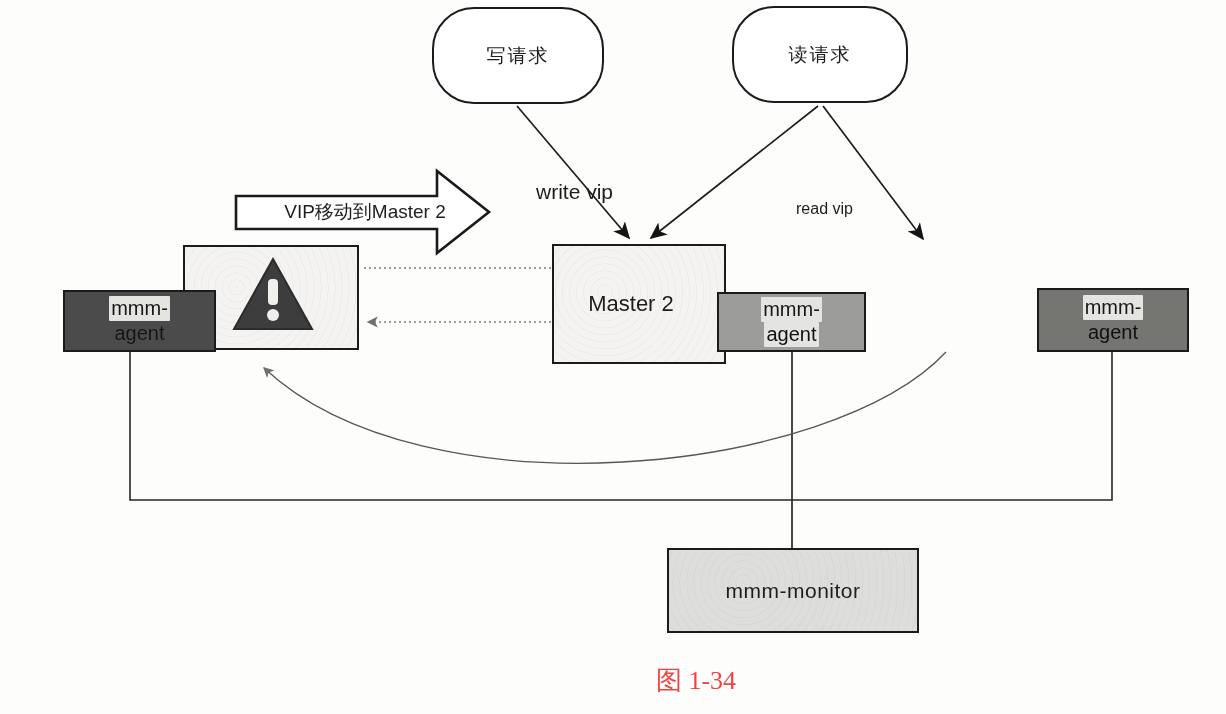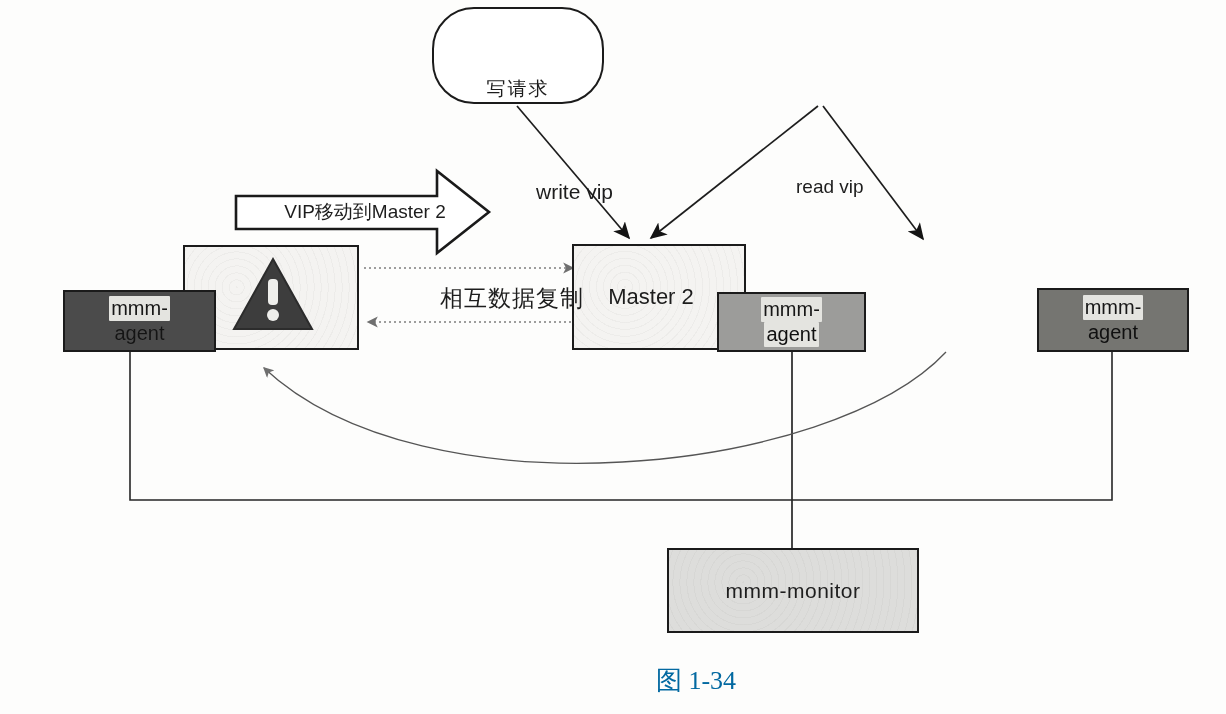--- a/index.html
+++ b/index.html
@@ -8,21 +8,21 @@
     font-family:"Liberation Sans","DejaVu Sans",sans-serif;color:#1d1d1d;
     overflow:hidden;
   }
   #wires{position:absolute;left:0;top:0;z-index:1;}
   .node{
     position:absolute;box-sizing:border-box;border:2px solid #1b1b1b;
     display:flex;align-items:center;justify-content:center;z-index:2;
   }
   .stadium{
     width:172px;height:97px;border-radius:42px;background:#ffffff;
-    font-size:19px;letter-spacing:2px;align-items:flex-end;
+    font-size:19px;letter-spacing:2px;
   }
   .server{background:#f4f3f1;font-size:22px;}
   .server-inner-speckle{
     position:absolute;inset:0;
     background:repeating-radial-gradient(circle at 30% 40%, rgba(120,120,115,.06) 0 1px, transparent 1px 7px);
     pointer-events:none;
   }
   .agent{
     flex-direction:column;z-index:3;border-width:2px;
     font-size:20px;line-height:25px;color:#171717;text-align:center;
@@ -32,25 +32,25 @@
   .agent-dark{background:#4b4b4b;}
   .agent-dark .plain{color:#141414;text-shadow:0 0 1px #5a5a5a;}
   .agent-mid{background:#9c9c9a;}
   .agent-slate{background:#757571;}
   .monitor{background:#dddddb;font-size:21px;letter-spacing:.5px;}
   .flabel{position:absolute;z-index:2;white-space:nowrap;margin-left:28px;}
   .lbl-vip{
     left:238px;top:199px;width:198px;text-align:center;font-size:19px;z-index:3;
   }
   .lbl-writevip{left:508px;top:180px;font-size:21px;}
-  .lbl-readvip{left:768px;top:176px;font-size:19px;}
+  .lbl-readvip{left:768px;top:200px;font-size:16px;}
   .lbl-repl{left:381px;top:283px;width:206px;text-align:center;font-size:23px;letter-spacing:1px;}
   .caption{
     left:568px;top:663px;width:200px;text-align:center;
-    font-family:"Liberation Serif","DejaVu Serif",serif;font-size:26px;color:#0369a1;
+    font-family:"Liberation Serif","DejaVu Serif",serif;font-size:26px;color:#ef4444;
   }
   .warn-wrap{position:absolute;left:228px;top:255px;z-index:3;width:90px;height:80px;}
 </style>
 </head>
 <body>
 
 <div id="stage">
 
   <svg id="wires" width="1226" height="714" viewBox="0 0 1226 714">
     <defs>
@@ -75,33 +75,36 @@
     <line x1="792" y1="352" x2="792" y2="549" stroke="#262626" stroke-width="1.7"></line>
 
     <path d="M 946 352 C 832 474, 424 518, 264 368" fill="none" stroke="#555555" stroke-width="1.3" marker-end="url(#ah-gray)"></path>
 
     <polygon points="236,196 437,196 437,171 489,212 437,253 437,229 236,229" fill="#ffffff" stroke="#1a1a1a" stroke-width="2.6"></polygon>
   </svg>
 
   <div class="node stadium" style="left:432px;top:7px;">
     <span>写请求</span>
   </div>
+  <div class="node stadium" style="left:732px;top:6px;width:176px;">
+    <span>读请求</span>
+  </div>
 
   <div class="node server" style="left:183px;top:245px;width:176px;height:105px;">
     <div class="server-inner-speckle"></div>
   </div>
   <div class="warn-wrap">
     <svg width="90" height="80" viewBox="0 0 90 80">
       <polygon points="45,4 84,74 6,74" fill="#3d3d3d" stroke="#2c2c2c" stroke-width="2"></polygon>
       <rect x="40" y="24" width="10" height="26" rx="4" fill="#efefec"></rect>
       <circle cx="45" cy="60" r="6" fill="#efefec"></circle>
     </svg>
   </div>
 
-  <div class="node server" style="left:572px;top:244px;width:174px;height:106px;">
+  <div class="node server" style="left:552px;top:244px;width:174px;height:120px;">
     <div class="server-inner-speckle"></div>
     <span style="position:relative;left:-8px;">Master 2</span>
   </div>
 
 
   <div class="node agent agent-dark" style="left:63px;top:290px;width:153px;height:62px;">
     <span class="strip">mmm-</span>
     <span class="plain">agent</span>
   </div>
   <div class="node agent agent-mid" style="left:717px;top:292px;width:149px;height:60px;">
@@ -114,17 +117,16 @@
   </div>
 
   <div class="node monitor" style="left:667px;top:548px;width:252px;height:85px;">
     <div class="server-inner-speckle"></div>
     <span>mmm-monitor</span>
   </div>
 
   <div class="flabel lbl-vip">VIP移动到Master 2</div>
   <div class="flabel lbl-writevip">write vip</div>
   <div class="flabel lbl-readvip">read vip</div>
-  <div class="flabel lbl-repl">相互数据复制</div>
 
   <div class="flabel caption">图 1-34</div>
 
 </div>
 
 </body></html>

